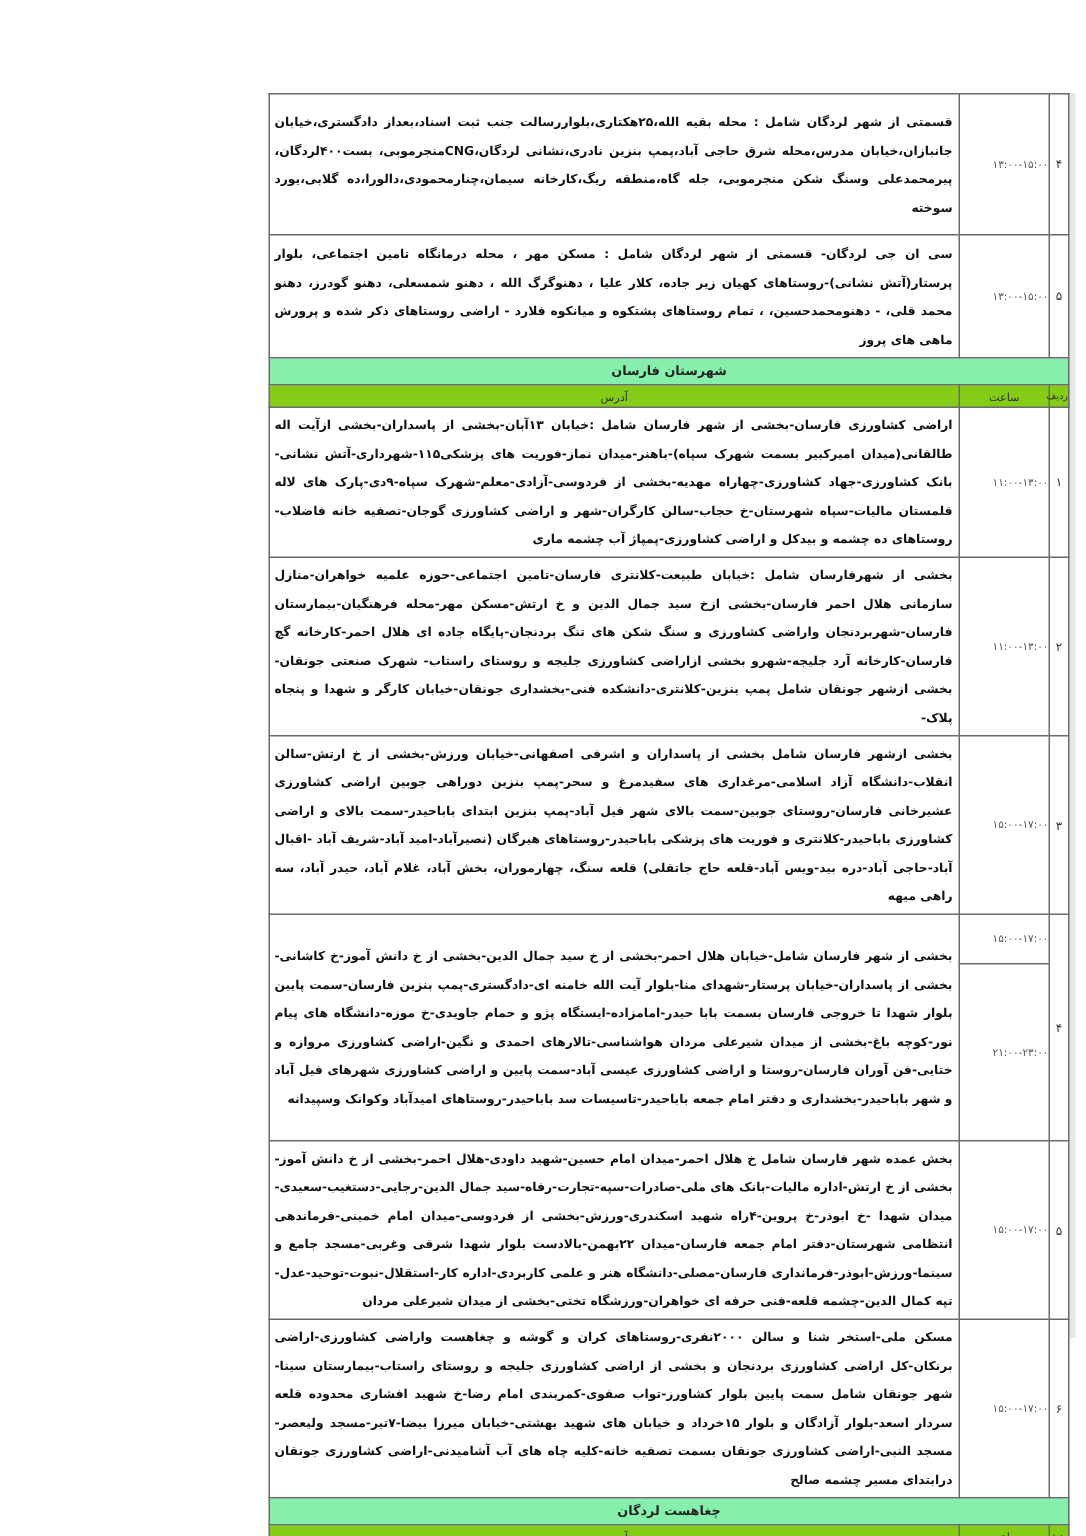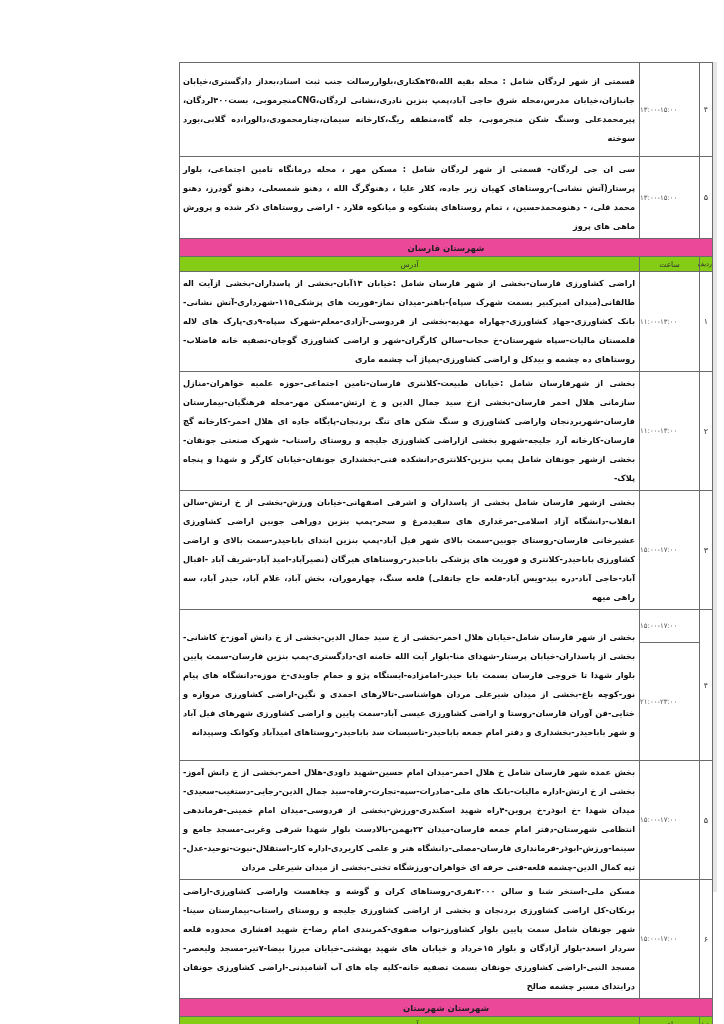--- a/index.html
+++ b/index.html
@@ -6,24 +6,24 @@
   body { width:724px; height:1024px; position:relative; overflow:hidden;
          font-family:"DejaVu Sans", sans-serif; color:#111; }
   .page { position:absolute; left:0; top:0; width:724px; height:1024px; background:#fff; }
   table.sched { position:absolute; left:179px; top:62px; width:534px;
                 border-collapse:collapse; direction:rtl; table-layout:fixed; }
   table.sched td { border:1px solid #6b6b6b; vertical-align:middle; padding:0; }
   col.c-no { width:13px; }
   col.c-time { width:60px; }
   col.c-addr { width:auto; }
   td.no { text-align:center; font-size:8px; color:#333; }
-  td.time { text-align:left; font-size:7px; color:#555; direction:ltr; white-space:nowrap; }
+  td.time { text-align:right; font-size:7px; color:#555; direction:ltr; white-space:nowrap; }
   td.addr { text-align:justify; text-align-last:right; font-size:8.2px; font-weight:bold;
             line-height:19px; padding:2px 4px 2px 3px !important; direction:rtl; }
-  tr.district td { background:#ec4899; text-align:center; font-size:8.5px; font-weight:bold;
+  tr.district td { background:#86efac; text-align:center; font-size:8.5px; font-weight:bold;
                    height:17px; color:#222; }
   tr.header td { background:#84cc16; text-align:center; font-size:7.5px; color:#333;
                  font-weight:normal; height:14px; }
   tr.header td.no { font-size:6.5px;text-align:center; }
   .right-strip { position:absolute; left:713px; top:62px; width:4px; height:830px; background:#e6e6e6; }
 </style>
 </head>
 <body>
 
 <div class="page">
@@ -85,21 +85,21 @@
         <td class="time">۱۵:۰۰-۱۷:۰۰</td>
         <td class="addr">بخش عمده شهر فارسان شامل خ هلال احمر-میدان امام حسین-شهید داودی-هلال احمر-بخشی از خ دانش آموز-بخشی از خ ارتش-اداره مالیات-بانک های ملی-صادرات-سپه-تجارت-رفاه-سید جمال الدین-رجایی-دستغیب-سعیدی-میدان شهدا -خ ابوذر-خ پروین-۴راه شهید اسکندری-ورزش-بخشی از فردوسی-میدان امام خمینی-فرماندهی انتظامی شهرستان-دفتر امام جمعه فارسان-میدان ۲۲بهمن-بالادست بلوار شهدا شرقی وغربی-مسجد جامع و سینما-ورزش-ابوذر-فرمانداری فارسان-مصلی-دانشگاه هنر و علمی کاربردی-اداره کار-استقلال-نبوت-توحید-عدل-تپه کمال الدین-چشمه قلعه-فنی حرفه ای خواهران-ورزشگاه تختی-بخشی از میدان شیرعلی مردان</td>
       </tr>
       <tr style="height:104px;">
         <td class="no">۶</td>
         <td class="time">۱۵:۰۰-۱۷:۰۰</td>
         <td class="addr">مسکن ملی-استخر شنا و سالن ۲۰۰۰نفری-روستاهای کران و گوشه و چغاهست واراضی کشاورزی-اراضی برنکان-کل اراضی کشاورزی بردنجان و بخشی از اراضی کشاورزی جلیجه و روستای راستاب-بیمارستان سینا-شهر جونقان شامل سمت پایین بلوار کشاورز-تواب صفوی-کمربندی امام رضا-خ شهید افشاری محدوده قلعه سردار اسعد-بلوار آزادگان و بلوار ۱۵خرداد و خیابان های شهید بهشتی-خیابان میرزا بیضا-۷تیر-مسجد ولیعصر-مسجد النبی-اراضی کشاورزی جونقان بسمت تصفیه خانه-کلیه چاه های آب آشامیدنی-اراضی کشاورزی جونقان درابتدای مسیر چشمه صالح</td>
       </tr>
 
       <tr class="district">
-        <td colspan="3">شهرستان شهرستان</td>
+        <td colspan="3">چغاهست لردگان</td>
       </tr>
       <tr class="header">
         <td class="no">ردیف</td>
         <td>ساعت</td>
         <td>آدرس</td>
       </tr>
 
     </tbody>
   </table>
 </div>

